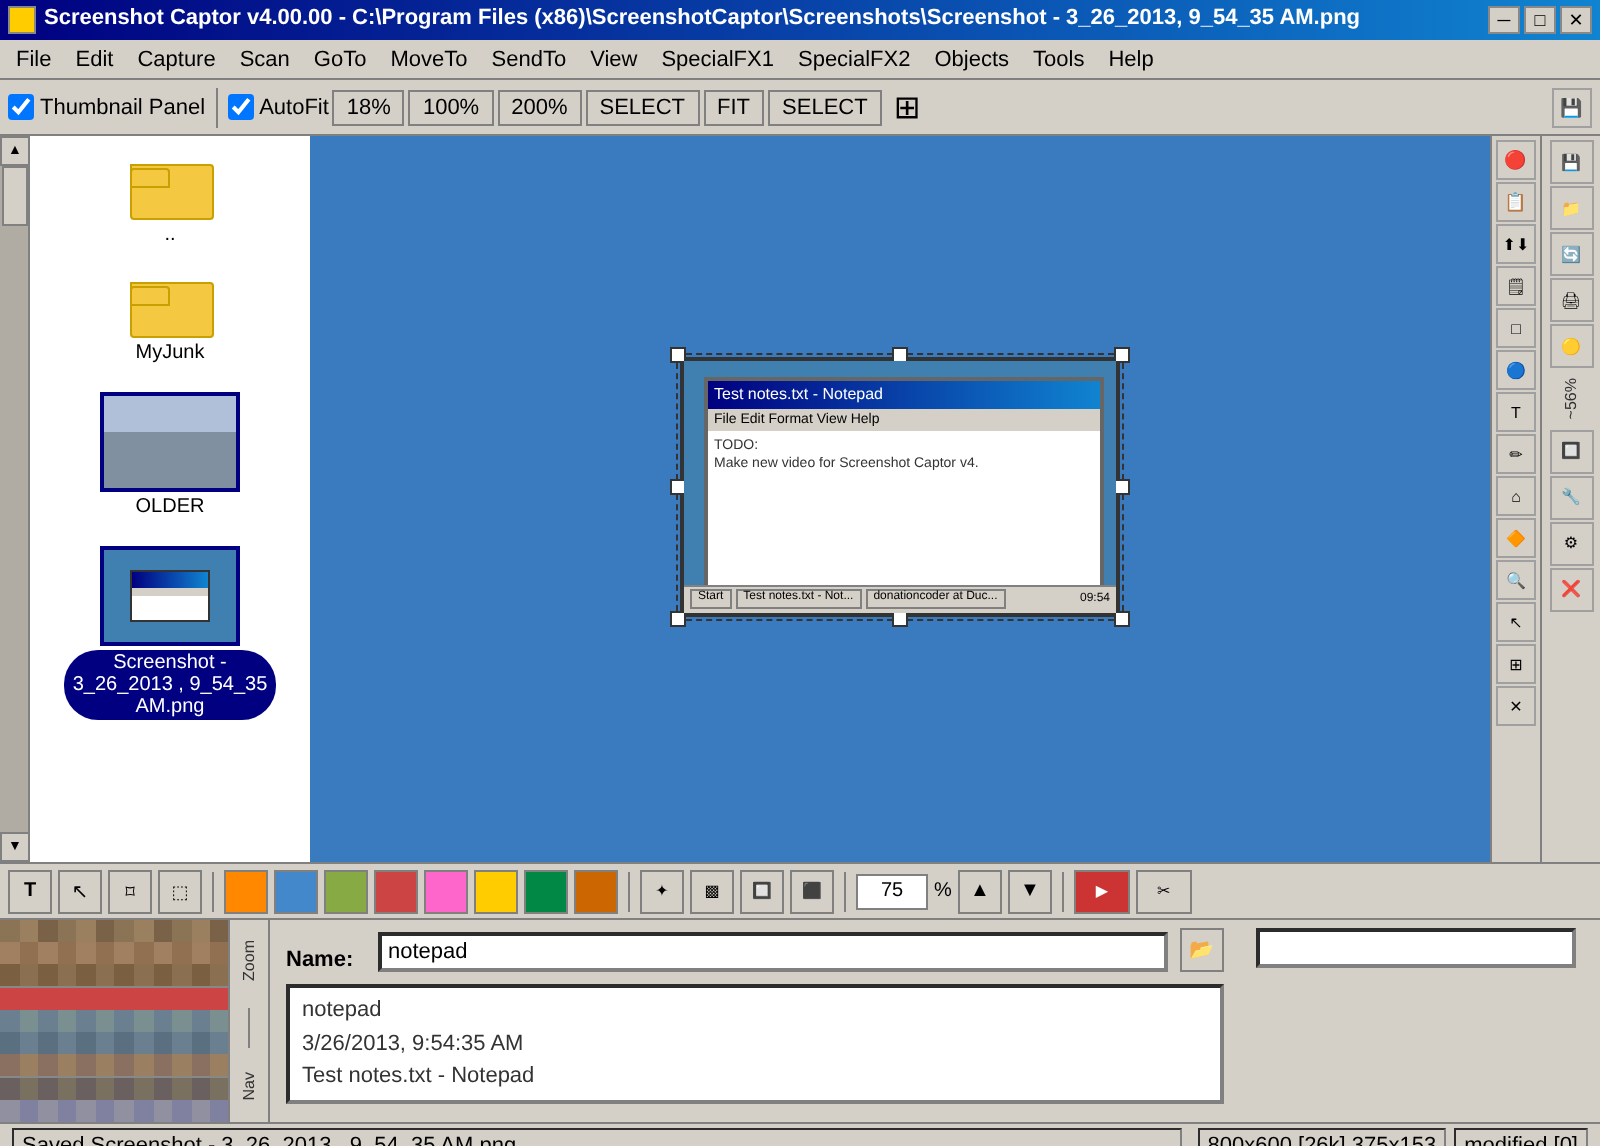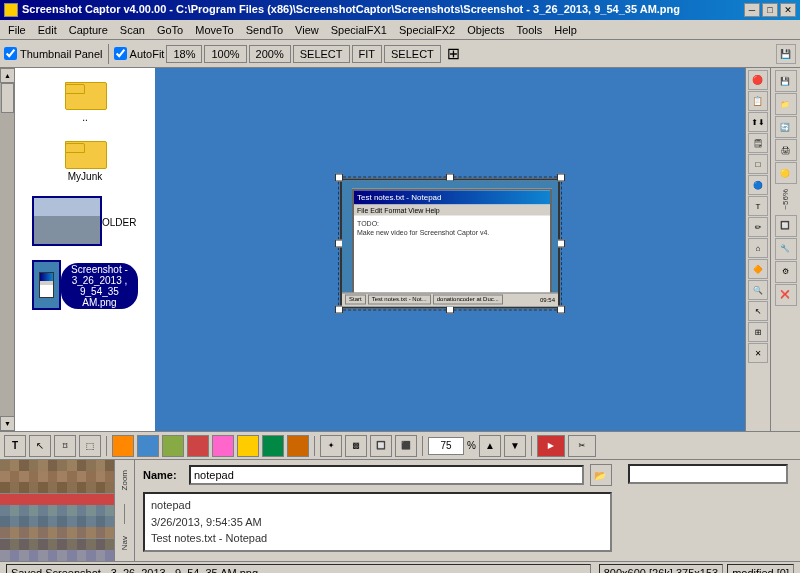--- a/index.html
+++ b/index.html
@@ -149,21 +149,21 @@
       left: 0;
       width: 18px;
       height: 8px;
       background: #f5c842;
       border: 1px solid #c8a000;
       border-radius: 2px 2px 0 0;
     }
 
     .thumbnail-item {
       display: flex;
-      flex-direction: row;
+      flex-direction: column;
       align-items: center;
       cursor: pointer;
       padding: 2px;
       width: 110px;
       text-align: center;
     }
     .thumbnail-img {
       width: 70px;
       height: 50px;
       border: 2px solid #000080;
@@ -434,21 +434,21 @@
     
     #name-area {
       flex: 1;
       display: flex;
       flex-direction: column;
       padding: 4px 8px;
       gap: 6px;
     }
     #name-row {
       display: flex;
-      align-items: center;
+      align-items: flex-end;
       gap: 6px;
     }
     #name-label {
       font-size: 11px;
       font-weight: bold;
       min-width: 40px;
     }
     #name-input {
       flex: 1;
       height: 20px;

